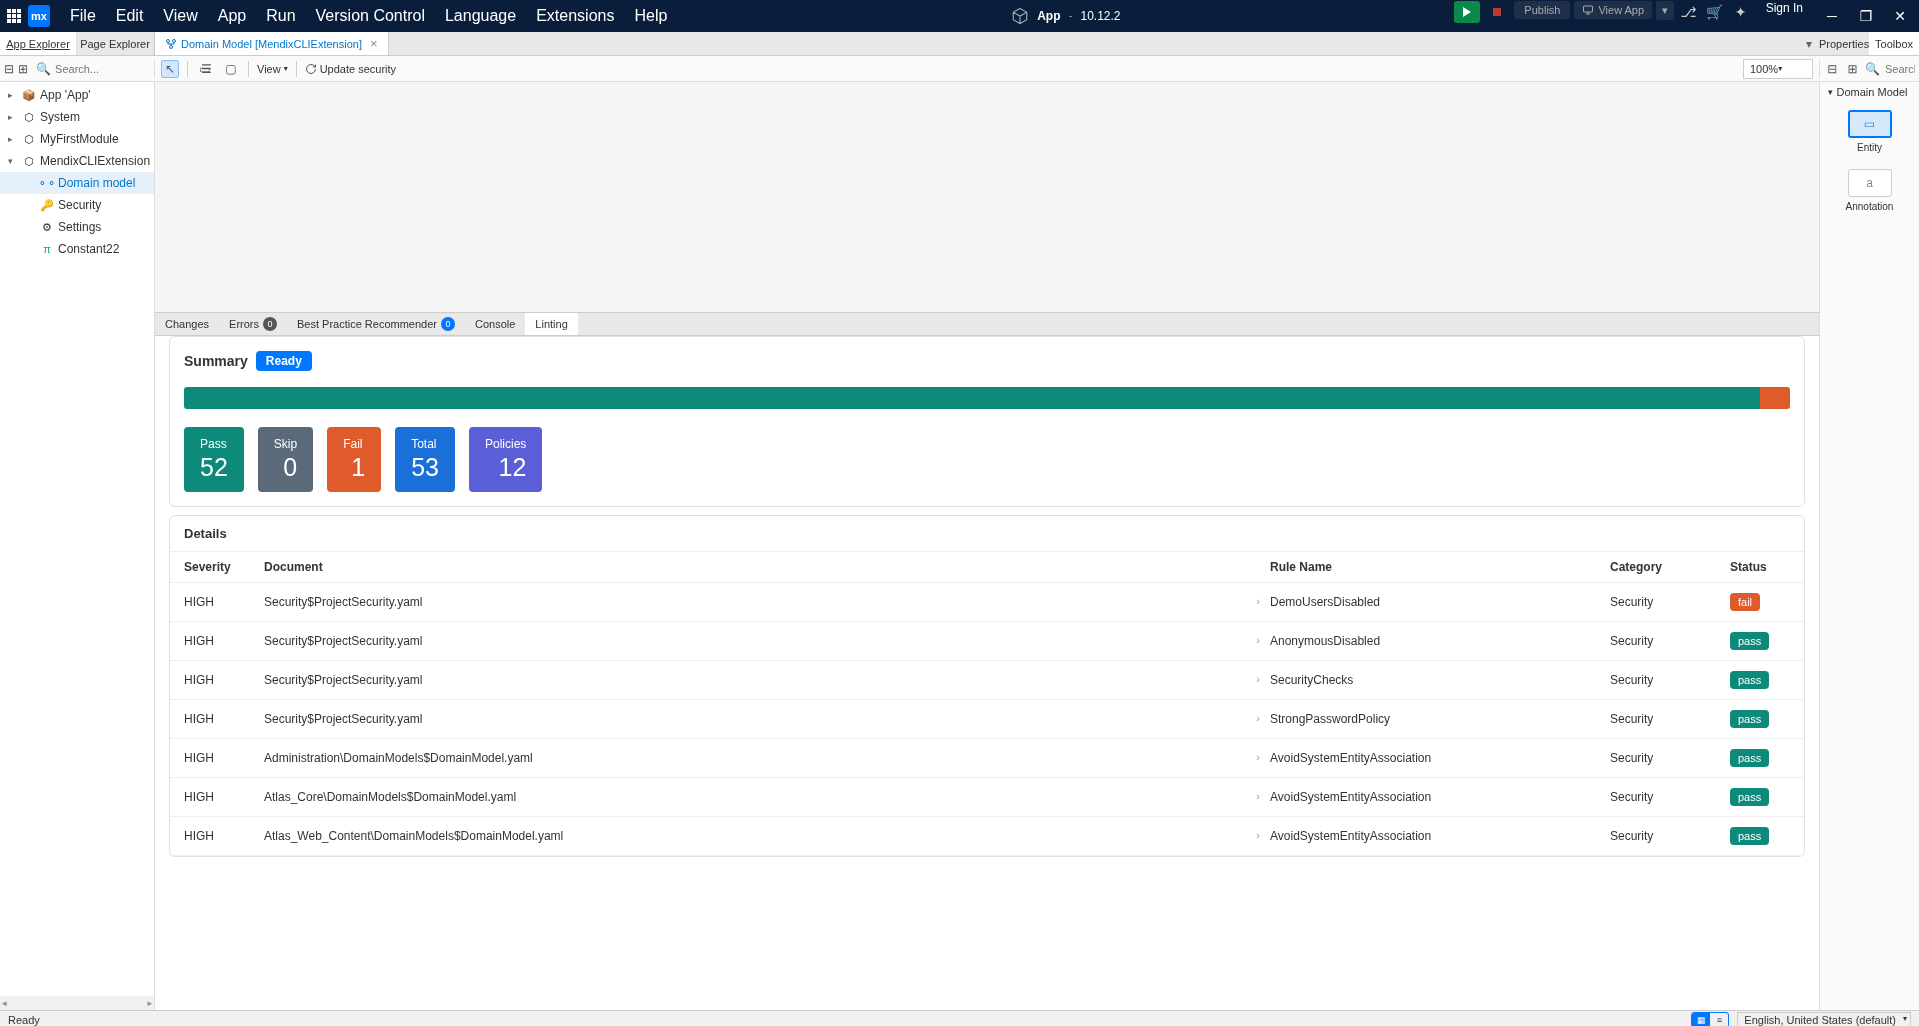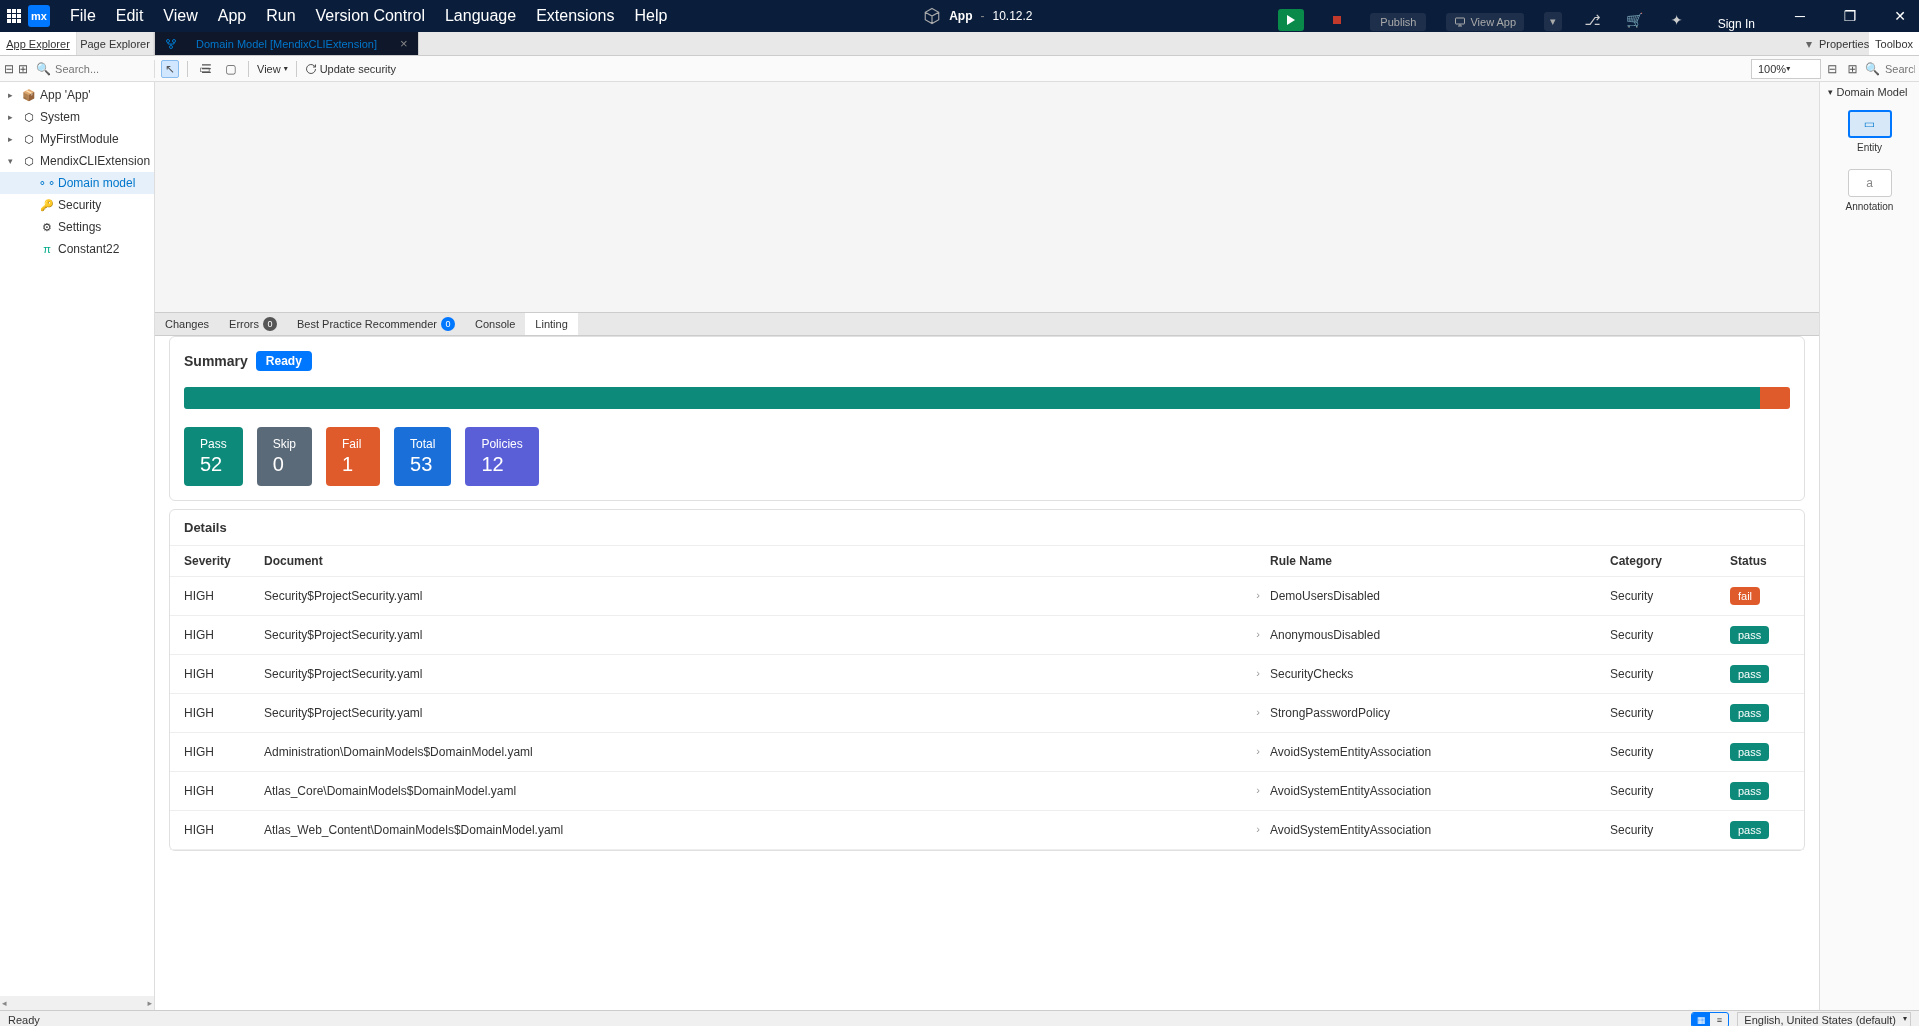--- a/index.html
+++ b/index.html
@@ -4,53 +4,53 @@
 <style>
 * { margin: 0; padding: 0; box-sizing: border-box; font-family: "Segoe UI", Arial, sans-serif; }
 body { background: #fff; font-size: 12px; color: #333; overflow: hidden; }
 
 .menubar { background: #0a1e3c; color: #fff; height: 28px; display: flex; align-items: center; padding: 16px 4px; }
 .menubar .grid-icon { width: 20px; height: 20px; display: flex; flex-wrap: wrap; gap: 1px; padding: 3px; margin-right: 4px; cursor: pointer; }
 .menubar .grid-icon span { width: 4px; height: 4px; background: #fff; }
 .menubar .mx-logo { width: 22px; height: 22px; background: #0077ff; border-radius: 3px; display: flex; align-items: center; justify-content: center; font-weight: bold; font-size: 11px; margin-right: 10px; }
 .menubar .menu-item { padding: 0 10px; height: 30px; line-height: 30px; cursor: pointer; font-size: 16px; }
 .menubar .center { flex: 1; display: flex; align-items: center; justify-content: center; gap: 8px; }
-.menubar .right { display: flex; align-items: flex-end; gap: 20px; }
+.menubar .right { display: flex; align-items: flex-start; gap: 4px; }
 .menubar .btn-play { width: 26px; height: 22px; background: #0a8a4a; border-radius: 3px; display: flex; align-items: center; justify-content: center; cursor: pointer; }
 .menubar .btn-stop { width: 26px; height: 22px; display: flex; align-items: center; justify-content: center; cursor: pointer; }
 .menubar .btn-stop .sq { width: 8px; height: 8px; background: #c0392b; }
 .menubar .btn-play .tri { width: 0; height: 0; border-left: 8px solid #fff; border-top: 5px solid transparent; border-bottom: 5px solid transparent; }
 .menubar .pub-btn { padding: 3px 10px; background: rgba(255,255,255,0.08); border-radius: 3px; color: #aaa; font-size: 11px; cursor: pointer; }
 .menubar .viewapp-btn { padding: 3px 8px; background: rgba(255,255,255,0.08); border-radius: 3px; color: #aaa; font-size: 11px; cursor: pointer; display:flex; align-items:center; gap:4px;}
 .menubar .ico-btn { width: 22px; height: 22px; display: flex; align-items: center; justify-content: center; cursor: pointer; color:#ccc; font-size:14px;}
 .menubar .signin { padding: 0 10px; font-size: 12px; cursor: pointer; }
 .menubar .win-btn { width: 30px; height: 30px; display: flex; align-items: center; justify-content: center; cursor: pointer; font-size: 14px; }
 
 .tabstrip { background: #e8e8e8; height: 24px; display: flex; align-items: stretch; border-bottom: 1px solid #ccc; position: relative;}
 .tabstrip .ltabs { display: flex; width: 155px; border-right: 1px solid #ccc; }
 .tabstrip .ltabs .tab { flex:1; display:flex; align-items:center; justify-content:center; font-size:11px; cursor:pointer; border-right:1px solid #ddd;}
 .tabstrip .ltabs .tab.active { background:#fff;text-decoration:underline; }
 .tabstrip .doctabs { display:flex; flex:1;}
-.tabstrip .doctab { display:flex; align-items:center; padding:0 10px; background:#0f172a; border-right:1px solid #ccc; gap:19px; color:#0077cc; font-size:11px; cursor:pointer;}
+.tabstrip .doctab { display:flex; align-items:center; padding:0 10px; background:#ffffff; border-right:1px solid #ccc; gap:4px; color:#0077cc; font-size:11px; cursor:pointer;}
 .tabstrip .doctab .close { color:#888; font-size:13px; cursor:pointer; margin-left:4px;}
 .tabstrip .rtabs { display:flex; width:100px;}
 .tabstrip .rtabs .tab { flex:1; display:flex; align-items:center; justify-content:center; font-size:11px; cursor:pointer;}
 .tabstrip .rtabs .tab.active { background:#fff;}
 .tabstrip .chevron-dd { position:absolute; right:100px; top:0; width:20px; height:24px; display:flex; align-items:center; justify-content:center; cursor:pointer; color:#666;}
 
 .toolbar-row { height: 26px; background:#fafafa; border-bottom:1px solid #ddd; display:flex; align-items:center;}
 .toolbar-row .left-tools { width:155px; border-right:1px solid #ddd; display:flex; align-items:center; padding:0 4px; gap:4px;}
 .toolbar-row .mid-tools { flex:1; display:flex; align-items:center; padding:0 6px; gap:8px;}
 .toolbar-row .right-tools { width:100px; display:flex; align-items:center; padding:0 4px; gap:4px; border-left:1px solid #ddd;}
 .toolbar-row .tbtn { width:18px; height:18px; display:flex; align-items:center; justify-content:center; cursor:pointer; color:#555; font-size:12px;}
 .toolbar-row .tbtn.active { background:#d0e7ff; border-radius:2px; border:1px solid #88bbee;}
 .toolbar-row .search-box { flex:1; border:none; outline:none; font-size:11px; background:transparent; color:#888;}
 .toolbar-row .divider { width:1px; height:16px; background:#ccc;}
 .toolbar-row .view-dd { font-size:11px; cursor:pointer; display:flex; align-items:center; gap:3px;}
-.toolbar-row .zoom-dd { position:absolute; right:98px; width:70px; height:20px; border:1px solid #ccc; font-size:11px; padding:0 6px; display:flex; align-items:center; cursor:pointer; background:#fff;}
+.toolbar-row .zoom-dd { position:absolute; right:106px; width:70px; height:20px; border:1px solid #ccc; font-size:11px; padding:0 6px; display:flex; align-items:center; cursor:pointer; background:#fff;}
 
 .main-area { display:flex; height: calc(100vh - 30px - 24px - 26px - 18px); }
 .sidebar-left { width:155px; border-right:1px solid #ddd; background:#fff; overflow:auto; position:relative;}
 .tree { padding: 2px 0;}
 .tree-row { display:flex; align-items:center; height:22px; padding-left:8px; cursor:pointer; font-size:12px; gap:4px;}
 .tree-row.selected { background:#e6f0fa; color:#0077cc;}
 .tree-row .chev { width:10px; font-size:9px; color:#666;}
 .tree-row .ico { width:14px; height:14px; display:flex; align-items:center; justify-content:center; font-size:11px;}
 .tree-row.indent2 { padding-left: 40px;}
 .sidebar-left .scrollbar-h { position:absolute; bottom:0; left:0; right:0; height:14px; background:#f0f0f0; display:flex; align-items:center; justify-content:space-between; padding:0 2px;}
@@ -72,21 +72,21 @@
 .summary-card { border:1px solid #e0e0e0; border-radius:6px; margin:0 0; padding:14px;}
 .summary-head { display:flex; align-items:center; gap:8px; margin-bottom:16px;}
 .summary-head .status-badge { background:#0077ff; color:#fff; padding:3px 10px; border-radius:4px; font-size:12px; font-weight:600;}
 .progress-bar { height:22px; border-radius:3px; overflow:hidden; display:flex; margin-bottom:18px;}
 .progress-bar .pass-seg { background:#0d8a7a; flex: 52;}
 .progress-bar .fail-seg { background:#e05b2c; flex: 1;}
 
 .stats-row { display:flex; gap:14px;}
 .stat-card { min-width:54px; padding:10px 16px; border-radius:4px; color:#fff;}
 .stat-card .lbl { font-size:12px; margin-bottom:2px;}
-.stat-card .val { font-size:20px; font-weight:400;}
+.stat-card .val { font-size:25px; font-weight:400;text-align:right;}
 .stat-card.pass { background:#0d8a7a;}
 .stat-card.skip { background:#5a6a78;}
 .stat-card.fail { background:#e05b2c;}
 .stat-card.total { background:#1b6fd8;}
 .stat-card.policies { background:#5a5fd8;}
 
 .details-card { border:1px solid #e0e0e0; border-radius:6px; margin:8px 0; }
 .details-head { padding:10px 14px; font-size:13px; font-weight:600;}
 .details-table { width:100%;}
 .details-table .thead { display:flex; padding:8px 14px; font-size:12px; font-weight:600; border-top:1px solid #eee; border-bottom:1px solid #eee;}

